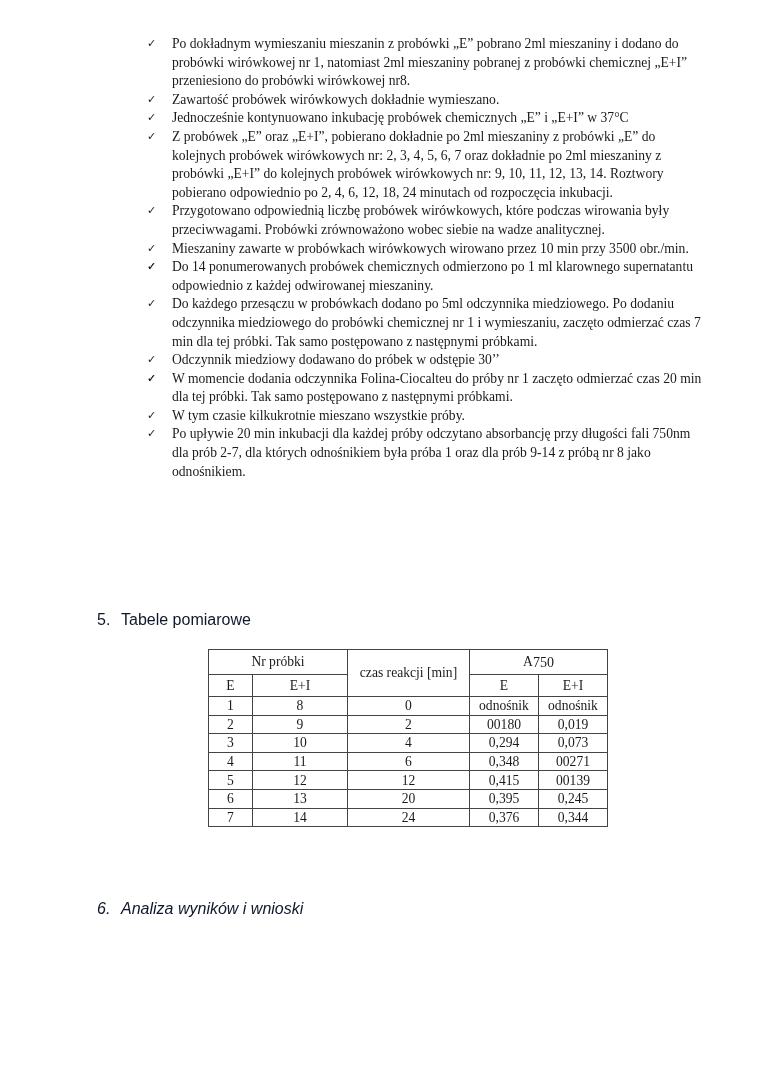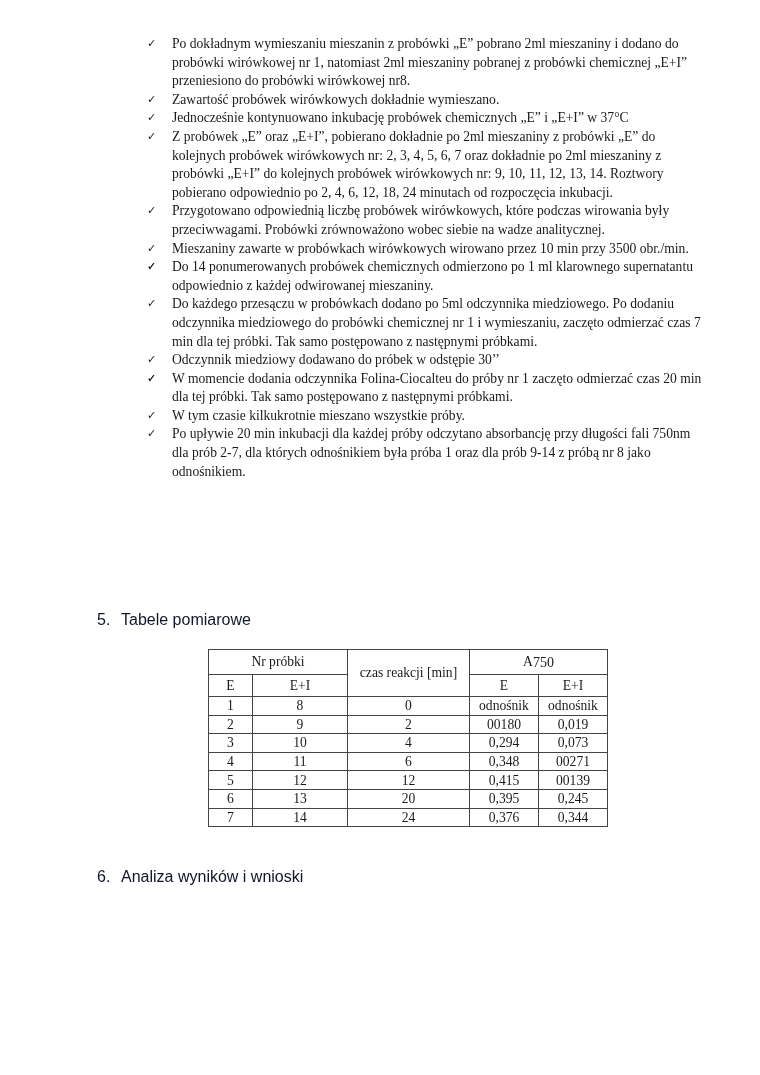--- a/index.html
+++ b/index.html
@@ -5,21 +5,21 @@
   html, body { margin: 0; padding: 0; background: #ffffff; }
   body { width: 760px; height: 1075px; position: relative; overflow: hidden; color: #1a1a1a; }
   .page { position: absolute; left: 0; top: 0; width: 760px; height: 1075px; }
   .bullets { position: absolute; left: 146px; top: 35px; width: 560px; margin: 0; padding: 0; list-style: none;
     font-family: "Liberation Serif", serif; font-size: 13.6px; line-height: 18.6px; }
   .bullets li { position: relative; padding-left: 26px; margin: 0; }
   .bullets li .check { position: absolute; left: 1px; top: 0; font-family: "DejaVu Sans", sans-serif; font-size: 11px; }
   .heading { position: absolute; left: 97px; font-family: "Liberation Sans", sans-serif; font-size: 16px; color: #0f172a; }
   .heading .num { display: inline-block; width: 24px; }
   .h5 { top: 611px; }
-  .h6 { top: 868px; }
+  .h6 { top: 900px; font-style: italic; }
   table.measure { position: absolute; left: 208px; top: 649px; border-collapse: collapse;
     font-family: Liberation Serif, serif; font-size: 13.6px; text-align: center; border: 1.5px solid #333; }
   table.measure td, table.measure th { border: 1px solid #444; padding: 0; font-weight: normal; }
   table.measure thead tr.r1 th { height: 24px; }
   table.measure thead tr.r2 th { height: 21px; }
   table.measure tbody td { height: 17.6px; line-height: 17px; }
   .c1 { width: 43px; } .c2 { width: 94px; } .c3 { width: 121px; } .c4 { width: 68px; } .c5 { width: 68px; }
   sub { font-size: 14px; vertical-align: baseline; position: relative; top: 1px; }
 </style>
 </head>

